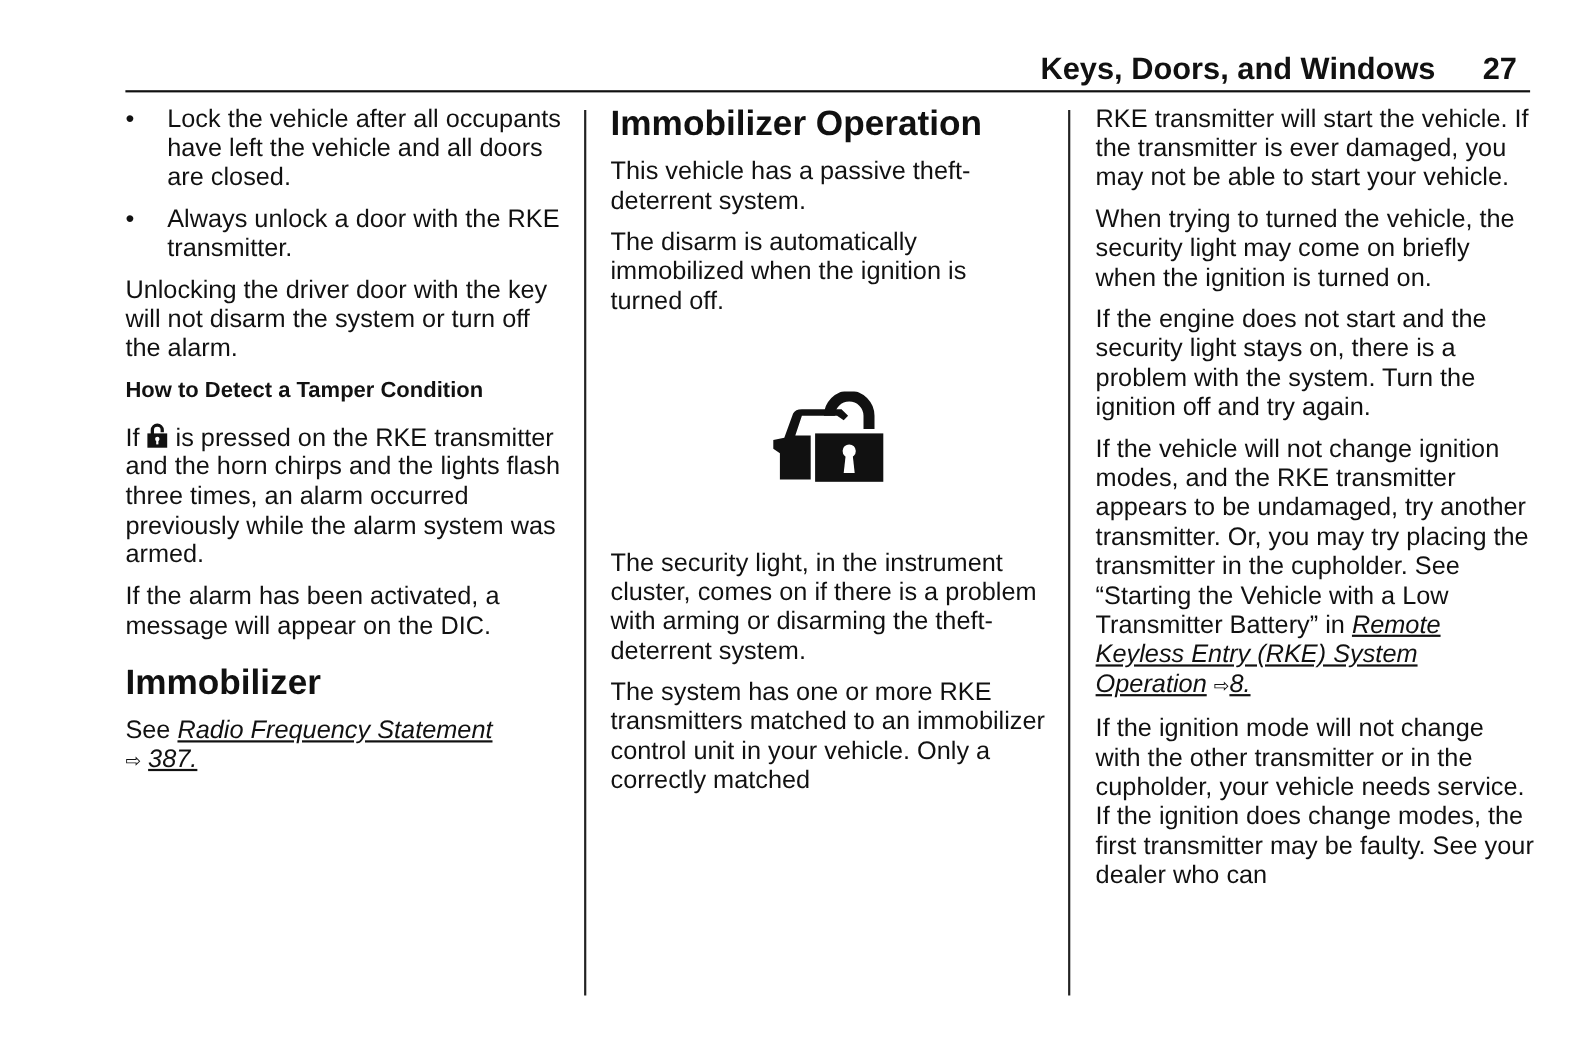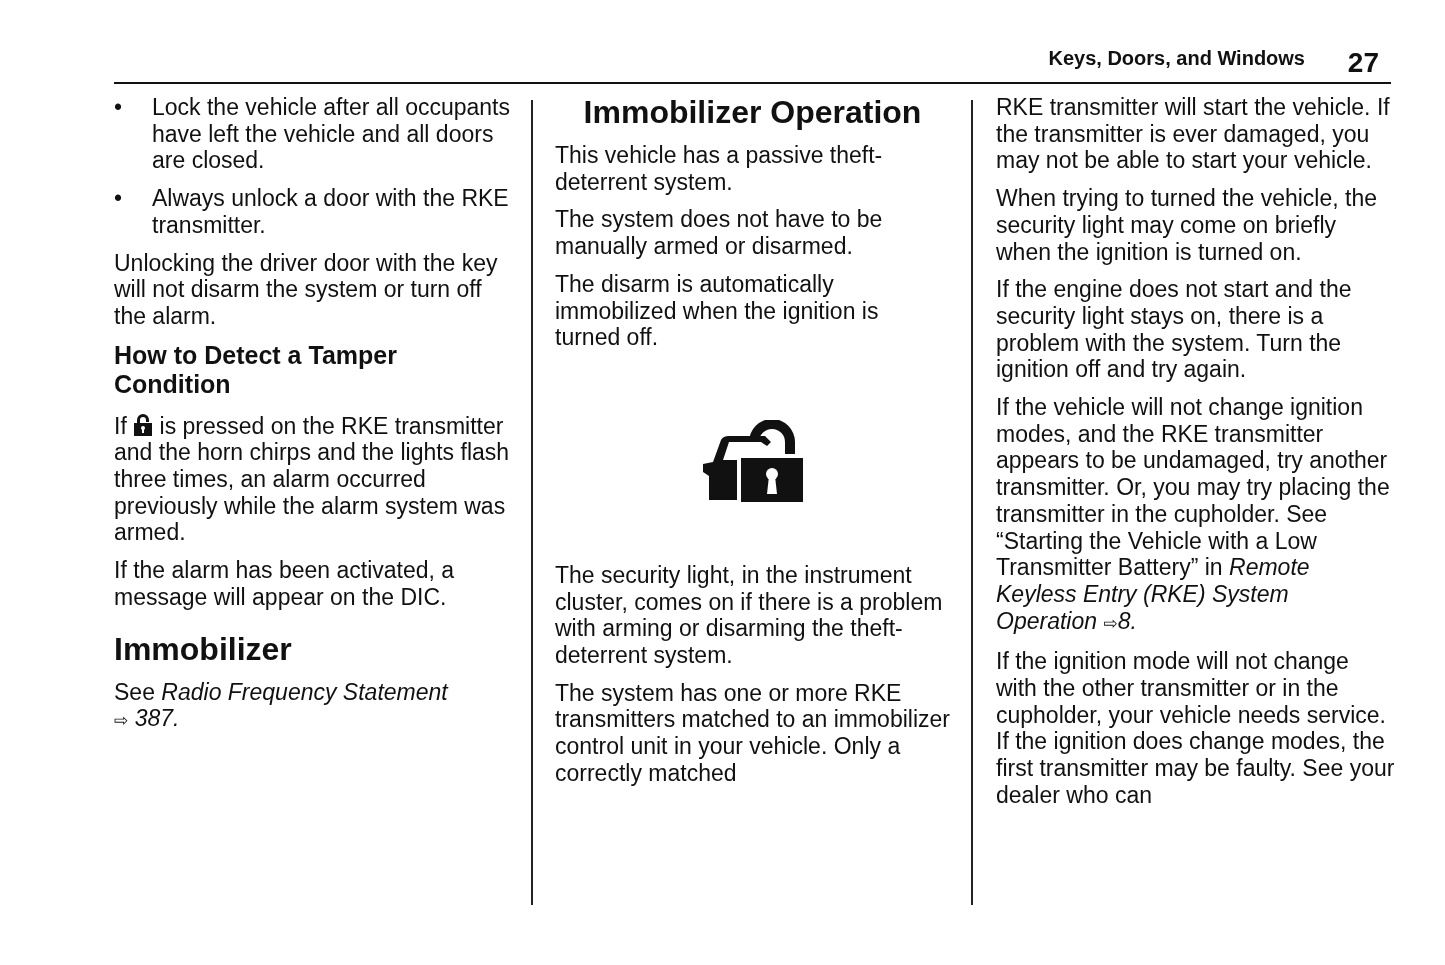--- a/index.html
+++ b/index.html
@@ -1,36 +1,36 @@
 <!DOCTYPE html>
 <html><head>
 <meta charset="utf-8">
 <style>
   html, body { margin: 0; padding: 0; background: #ffffff; }
   body { width: 1445px; height: 965px; position: relative; overflow: hidden;
          font-family: "Liberation Sans", sans-serif; color: #111; }
   .header { position: absolute; left: 114px; top: 44px; width: 1277px; height: 38px;
             border-bottom: 2px solid #111; }
-  .header-title { position: absolute; right: 86px; top: 3px; font-size: 20px; font-weight: bold; }
+  .header-title { position: absolute; right: 86px; top: 3px; font-size: 28px; font-weight: bold; }
   .header-page { position: absolute; right: 12px; top: 3px; font-size: 28px; font-weight: bold; }
   .col { position: absolute; top: 94px; font-size: 23px; line-height: 26.7px; }
   .col1 { left: 114px; width: 400px; }
   .col2 { left: 555px; width: 395px; }
   .col3 { left: 996px; width: 400px; }
   .rule { position: absolute; top: 100px; width: 2px; height: 805px; background: #222; }
   .rule1 { left: 531px; }
   .rule2 { left: 971px; }
   p { margin: 0 0 11px 0; }
   ul { margin: 0 0 11px 0; padding: 0; list-style: none; }
   li { position: relative; padding-left: 38px; margin-bottom: 11px; }
   li .bullet { position: absolute; left: 0; top: 0; }
-  h3 { font-size: 25px; font-weight: bold; margin: 4px 0 14px 0; line-height: 29px; }
+  h3 { font-size: 20px; font-weight: bold; margin: 4px 0 14px 0; line-height: 29px; }
   h2 { font-size: 32px; font-weight: bold; margin: 20px 0 12px 0; line-height: 36px; }
-  h2.top { margin-top: 0; text-align: center; }
-  .ital { font-style: italic; }
+  h2.top { margin-top: 0; }
+  .ital { font-style: italic; text-decoration: underline; }
   .arrow { font-size: 17px; }
   .inline-lock { display: inline-block; width: 20px; height: 24px; vertical-align: -3px; }
   .figure { height: 200px; display: flex; align-items: center; justify-content: center; }
 </style>
 </head>
 <body>
 
 <div class="header">
   <span class="header-title">Keys, Doors, and Windows</span>
   <span class="header-page">27</span>
@@ -68,21 +68,20 @@
     <span>See</span>
     <span class="ital">Radio Frequency Statement</span><br>
     <span class="arrow">⇨</span>
     <span class="ital">387.</span>
   </p>
 </div>
 
 <div class="col col2">
   <h2 class="top">Immobilizer Operation</h2>
   <p>This vehicle has a passive theft-deterrent system.</p>
-  <p>The system does not have to be manually armed or disarmed.</p>
   <p>The disarm is automatically immobilized when the ignition is turned off.</p>
   <div class="figure">
     <svg width="104" height="84" viewBox="0 0 104 84">
       <path d="M48 22 A22 22 0 0 1 94 22 V34 H84 V22 A12 12 0 0 0 58 22 Z" fill="#111"></path>
       <path d="M12 42 L20 20 Q22 16 28 16 L64 16 L70 22 L66 26 L60 22 L28 22 L22 40 L36 40 L36 80 L8 80 L8 56 L2 52 L2 44 Z" fill="#111"></path>
       <rect x="40" y="38" width="62" height="44" fill="#111"></rect>
       <circle cx="71" cy="54" r="6" fill="#fff"></circle>
       <path d="M68 56 L74 56 L76 74 L66 74 Z" fill="#fff"></path>
     </svg>
   </div>

